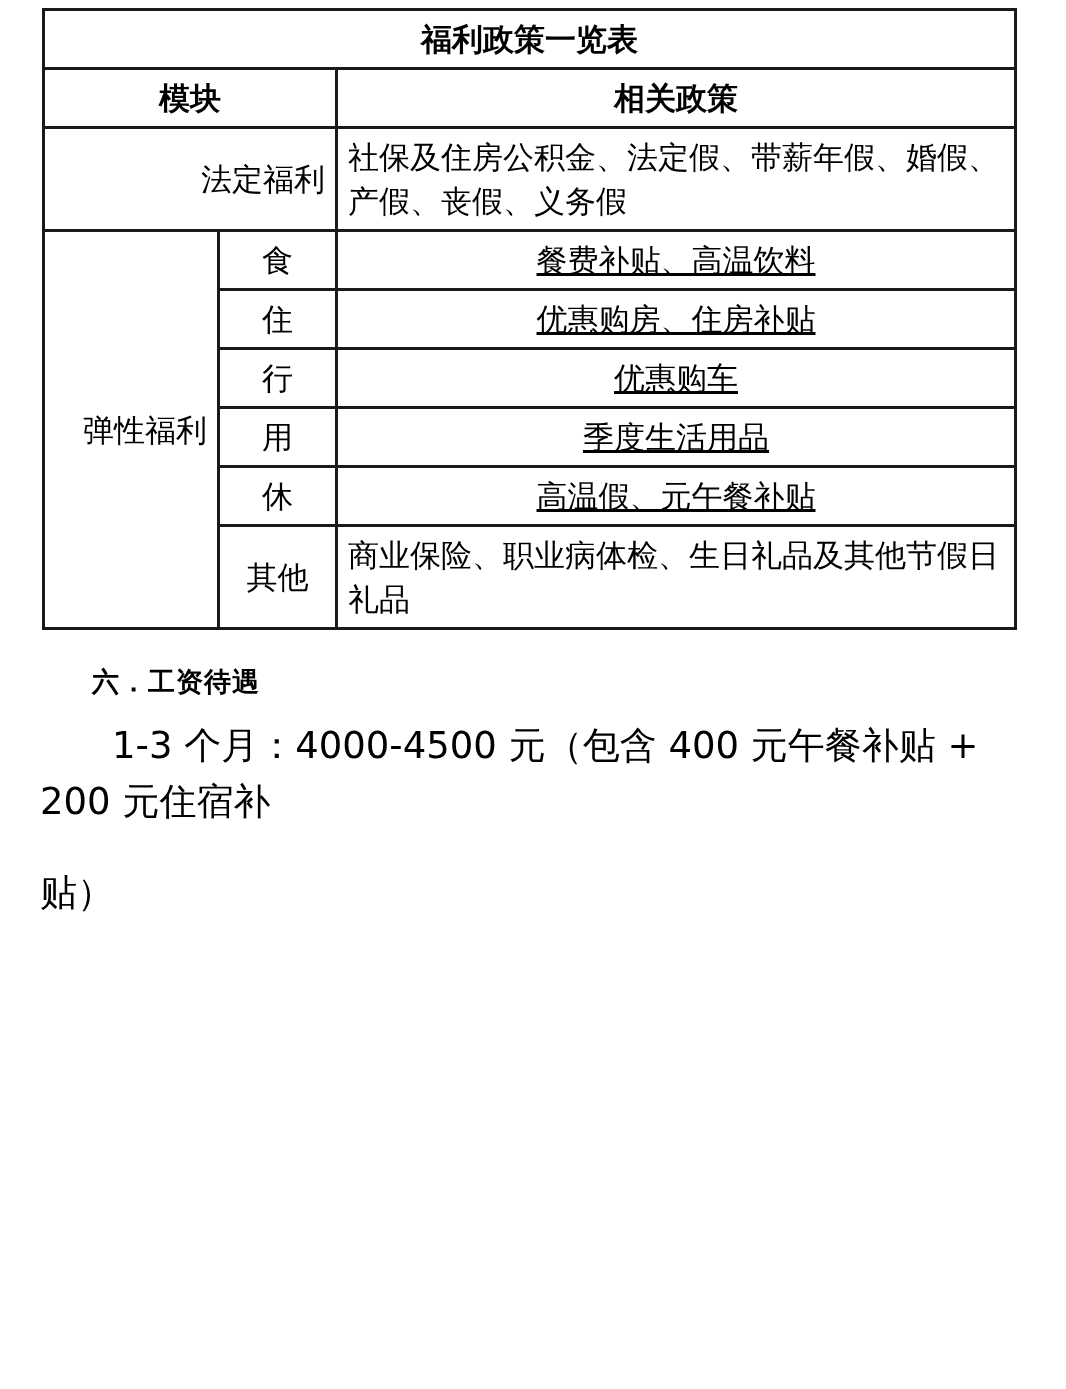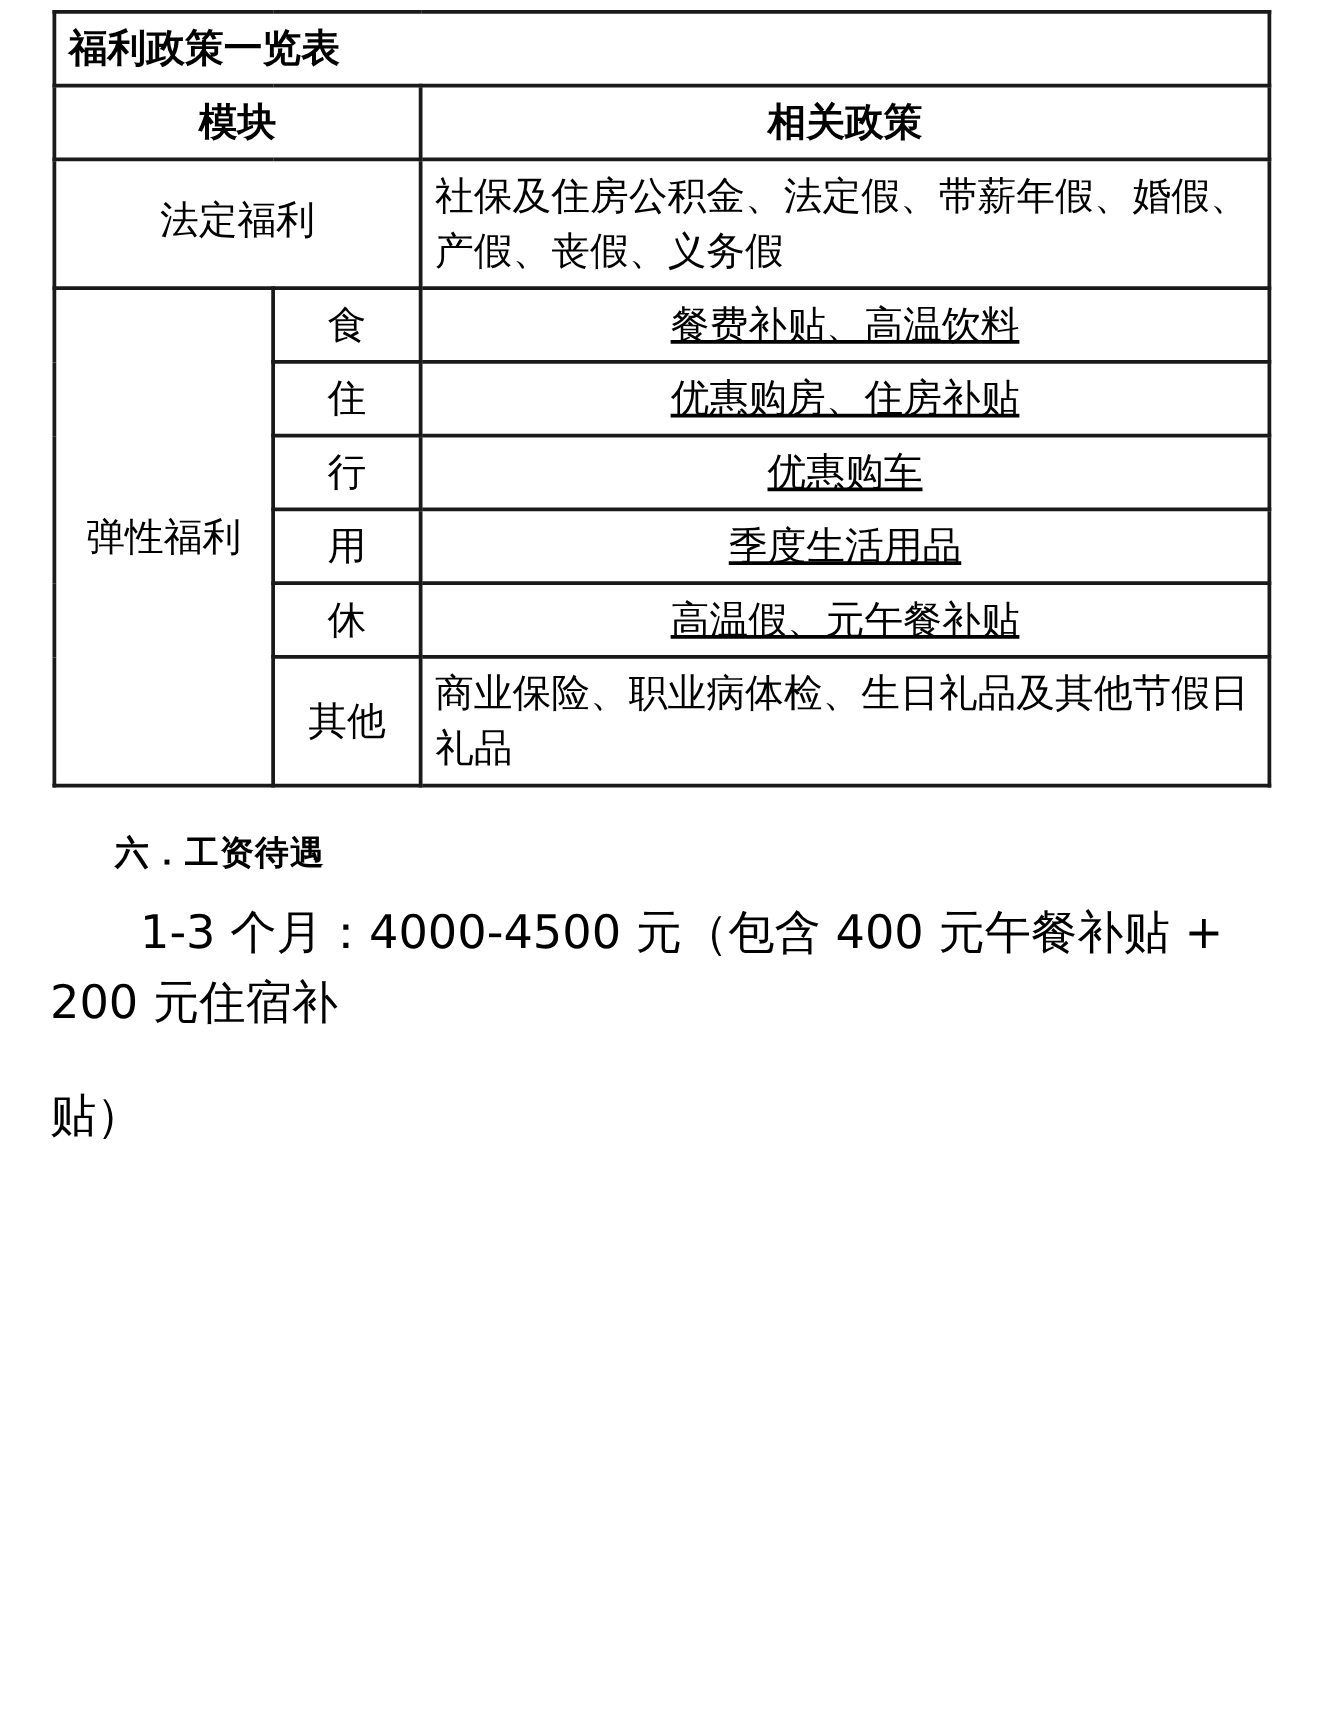--- a/index.html
+++ b/index.html
@@ -28,44 +28,43 @@
   }
   table.benefits td {
     border: 3px solid #1a1a1a;
     padding: 6px 10px;
     font-size: 31px;
     line-height: 1.42;
     vertical-align: middle;
     word-break: break-all;
   }
   .cap {
-    text-align: left;
+    text-align: center;
     font-weight: bold;
     font-size: 33px;
     padding: 12px 10px 14px 10px;
   }
   .hdr {
     text-align: center;
     font-weight: bold;
     font-size: 33px;
     padding: 16px 10px;
   }
   .ctr { text-align: center; text-decoration: underline; }
   .mod-cell {
-    text-align: center;
+    text-align: right;
     font-size: 31px;
-    font-family: Liberation Mono, monospace;
   }
   .statutory-text {
     font-size: 31px;
     line-height: 1.5;
     padding: 10px 8px 12px 8px;
   }
   .flex-label {
-    text-align: center;
+    text-align: right;
     font-size: 31px;
     padding: 6px 2px;
   }
   .sub-label {
     text-align: center;
     font-size: 31px;
   }
   .other-text {
     font-size: 31px;
     line-height: 1.45;

